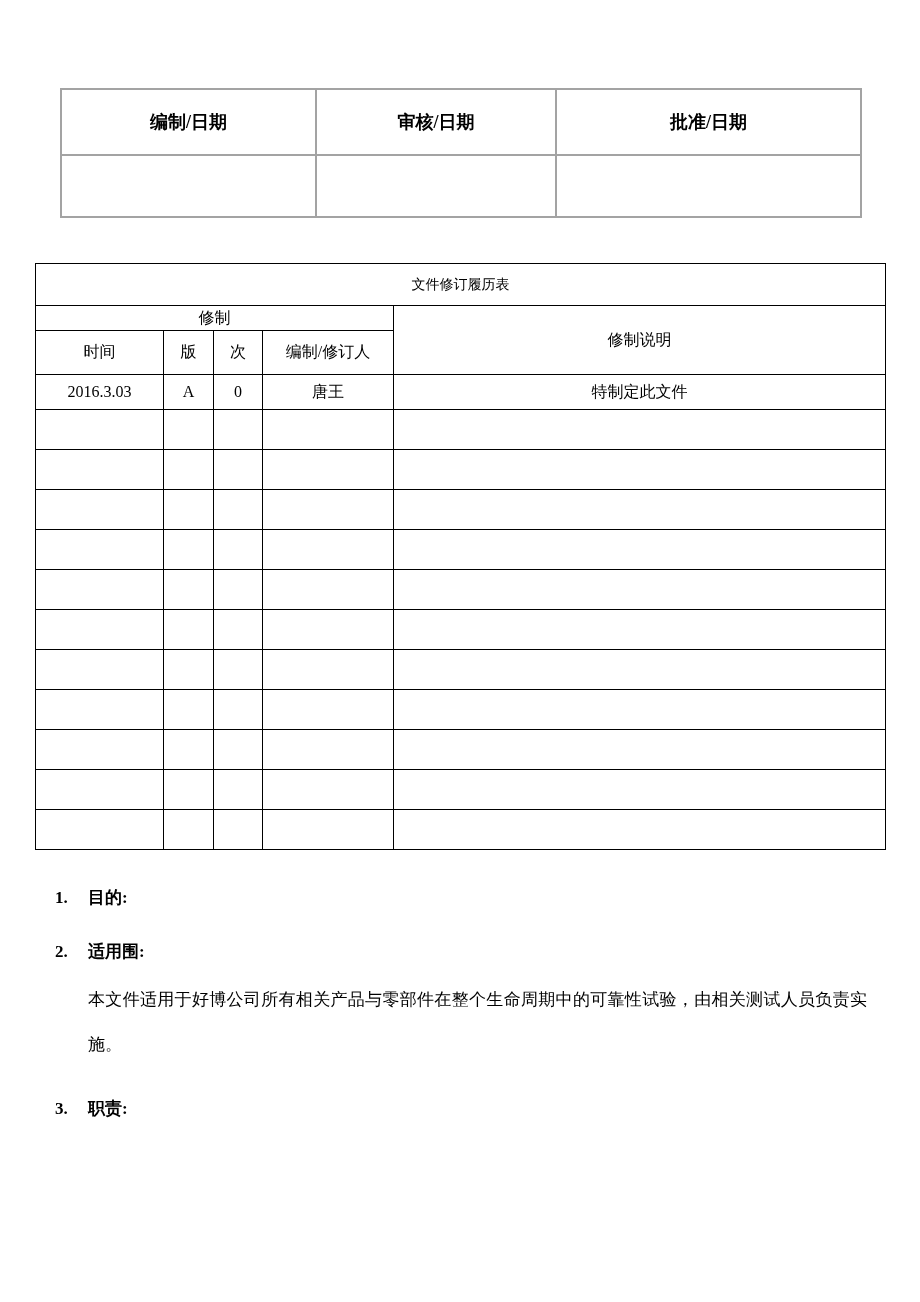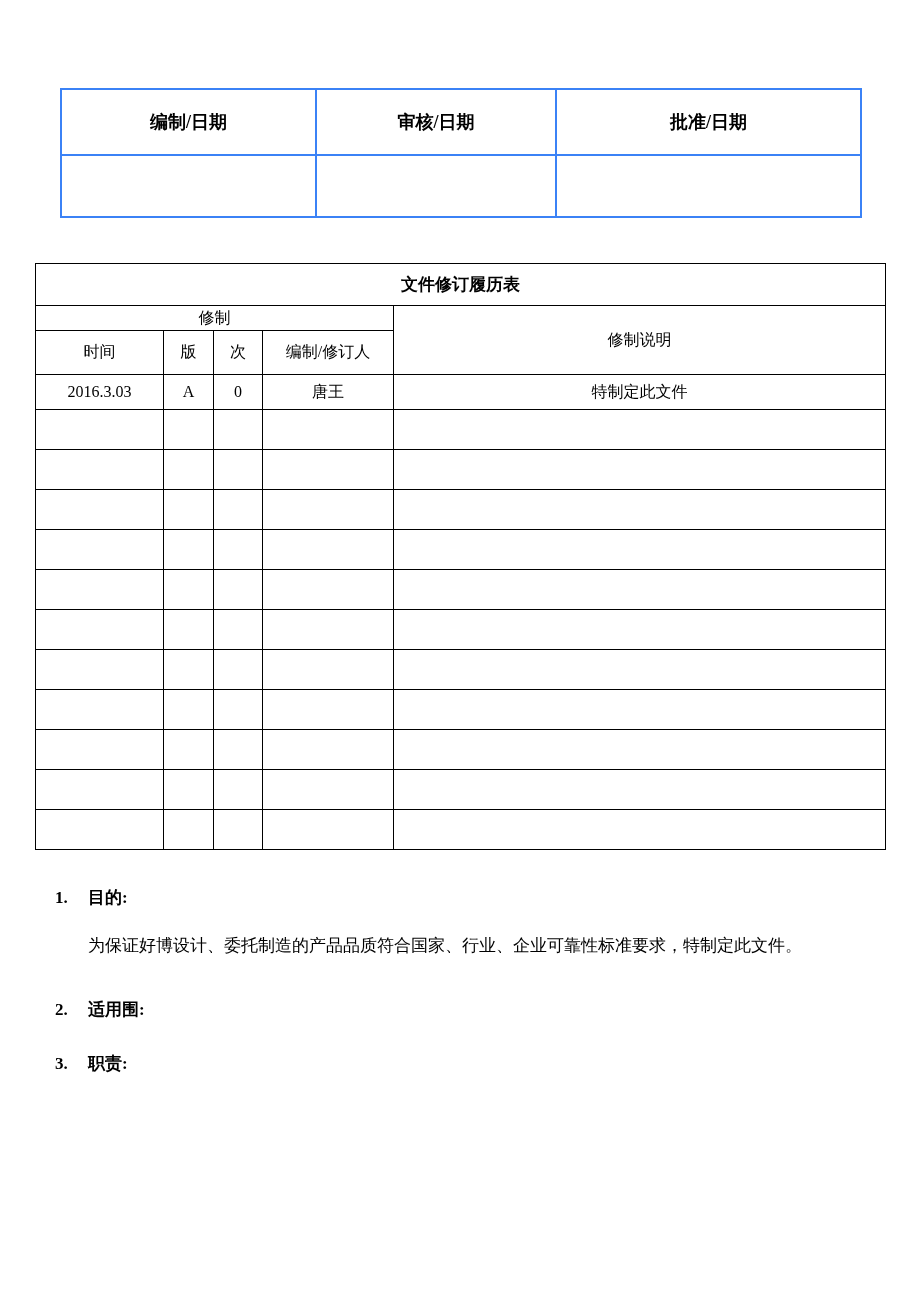--- a/index.html
+++ b/index.html
@@ -22,21 +22,21 @@
   
   .approval-table {
     position: absolute;
     top: 88px;
     left: 60px;
     width: 800px;
     border-collapse: collapse;
     table-layout: fixed;
   }
   .approval-table th, .approval-table td {
-    border: 2px solid #3b82f6;
+    border: 2px solid #a3a3a3;
     text-align: center;
     vertical-align: middle;
     padding: 16px;
   }
   .approval-table th {
     height: 66px;
     font-size: 18px;
     font-weight: bold;
   }
   .approval-table td { height: 62px; }
@@ -50,21 +50,21 @@
     border-collapse: collapse;
     table-layout: fixed;
     font-size: 16px;
   }
   .revision-table td {
     border: 1px solid #000;
     text-align: center;
     vertical-align: middle;
     padding: 0;
   }
-  .rt-title-row td { height: 42px; font-weight: bold; font-size: 17px; }
+  .rt-title-row td { height: 42px; font-weight: normal; font-size: 14px; }
   .rt-group-row td { height: 25px; }
   .rt-subhead-row td { height: 44px; }
   .rt-data-row td { height: 35px; }
   .rt-empty-row td { height: 40px; }
 
   
   .content {
     position: absolute;
     top: 886px;
     left: 55px;
@@ -219,28 +219,28 @@
     </tbody>
   </table>
 
   <div class="content">
 
     <div class="section">
       <div class="section-heading">
         <span class="sec-num">1.</span>
         <span class="sec-title">目的:</span>
       </div>
-      <p class="section-body">为保证好博设计、委托制造的产品品质符合国家、行业、企业可靠性标准要求，特制定此文件。</p>
     </div>
 
     <div class="section">
       <div class="section-heading">
         <span class="sec-num">2.</span>
         <span class="sec-title">适用围:</span>
       </div>
+      <p class="section-body">本文件适用于好博公司所有相关产品与零部件在整个生命周期中的可靠性试验，由相关测试人员负责实施。</p>
     </div>
 
     <div class="section">
       <div class="section-heading">
         <span class="sec-num">3.</span>
         <span class="sec-title">职责:</span>
       </div>
     </div>
 
   </div>

